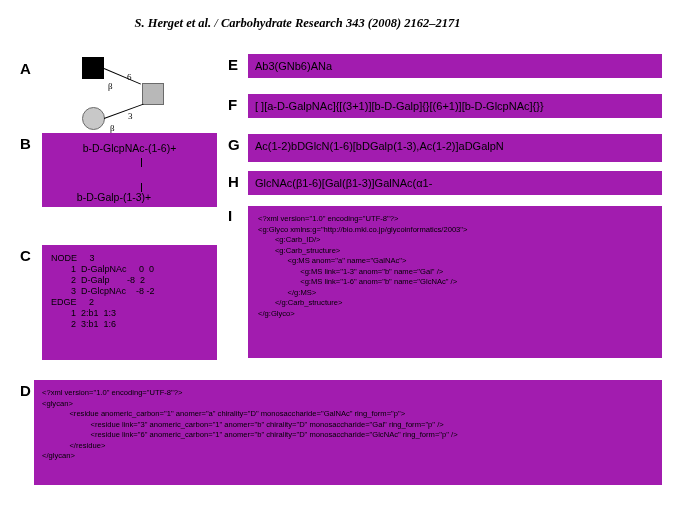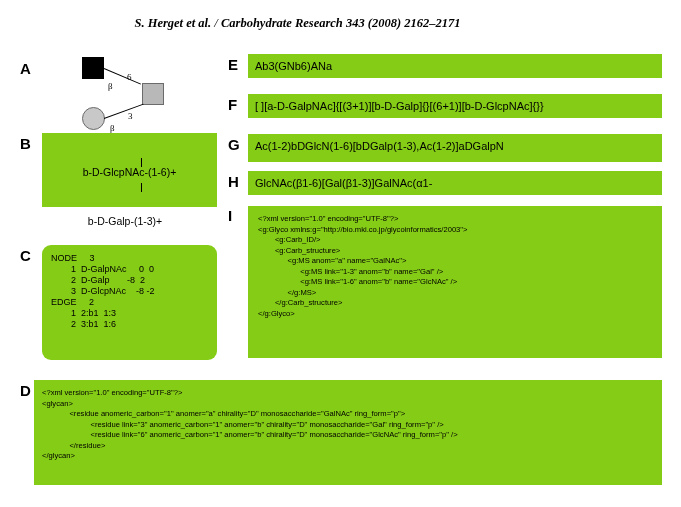--- a/index.html
+++ b/index.html
@@ -36,21 +36,21 @@
   }
   .panel-letter {
     position: absolute;
     font-family: "Liberation Sans", sans-serif;
     font-weight: bold;
     font-size: 15px;
     color: #000;
   }
   .grayblock {
     position: absolute;
-    background: #84cc16;
+    background: #a21caf;
     box-sizing: border-box;
   }
   .code {
     font-family: "Liberation Sans", sans-serif;
     font-size: 9px;
     color: #000;
     white-space: pre;
     line-height: 11px;
   }
   .codexml {
@@ -65,21 +65,20 @@
     font-size: 11px;
     color: #000;
     white-space: pre;
   }
   .bbox-text {
     font-family: "Liberation Sans", sans-serif;
     font-size: 10.5px;
     color: #000;
     text-align: center;
     white-space: pre;
-    margin-top: 24px;
   }
   
   .sq-filled {
     position: absolute;
     width: 22px;
     height: 22px;
     background: #000;
   }
   .sq-gray {
     position: absolute;
@@ -135,25 +134,25 @@
     <div class="sym-label" style="left:127px; top:72px;">6</div>
     <div class="sym-label" style="left:110px; top:123px;">β</div>
     <div class="sym-label" style="left:128px; top:111px;">3</div>
   </div>
 
   <div class="panel-letter" style="left:20px; top:135px;">B</div>
   <div class="grayblock" style="left:42px; top:133px; width:175px; height:74px;">
     <div class="bbox-text" style="position:absolute; left:0; top:9px; width:175px;">b-D-GlcpNAc-(1-6)+</div>
     <div class="vline" style="left:99px; top:25px; height:9px;"></div>
     <div class="vline" style="left:99px; top:50px; height:9px;"></div>
-    <div class="bbox-text" style="position:absolute; left:0; top:58px; width:144px;padding-left:11px;">b-D-Galp-(1-3)+</div>
+    <div class="bbox-text" style="position:absolute; left:0; top:58px; width:144px;">b-D-Galp-(1-3)+</div>
   </div>
 
   <div class="panel-letter" style="left:20px; top:247px;">C</div>
-  <div class="grayblock" style="left:42px; top:245px; width:175px; height:115px;border-radius:9px;">
+  <div class="grayblock" style="left:42px; top:245px; width:175px; height:115px;">
     <div class="code" style="position:absolute; left:9px; top:8px;">NODE     3
         1  D-GalpNAc     0  0
         2  D-Galp       -8  2
         3  D-GlcpNAc    -8 -2
 EDGE     2
         1  2:b1  1:3
         2  3:b1  1:6</div>
   </div>
 
   <div class="panel-letter" style="left:20px; top:382px;">D</div>

